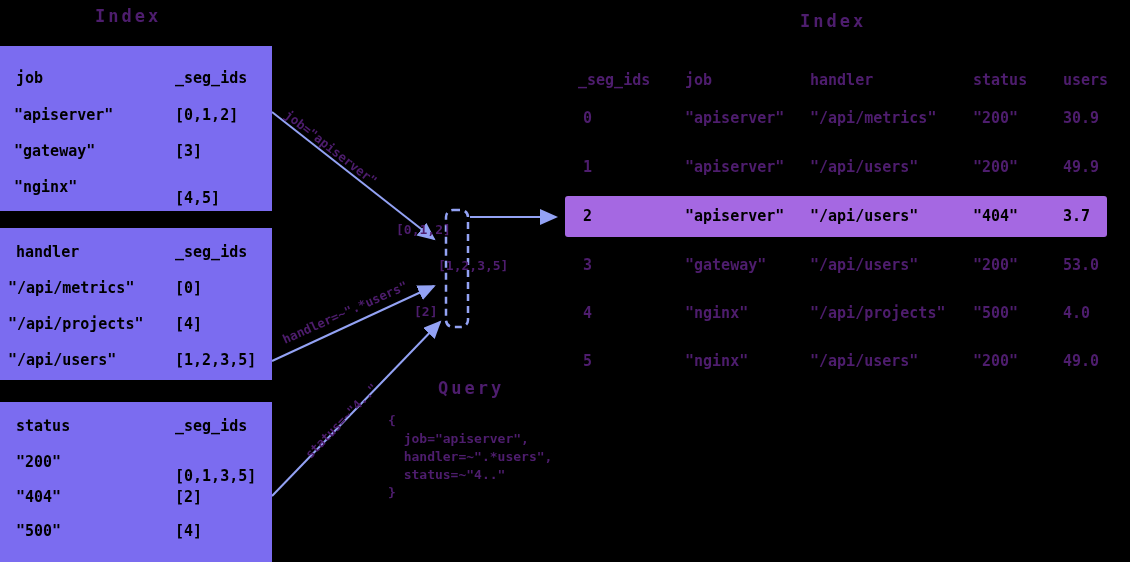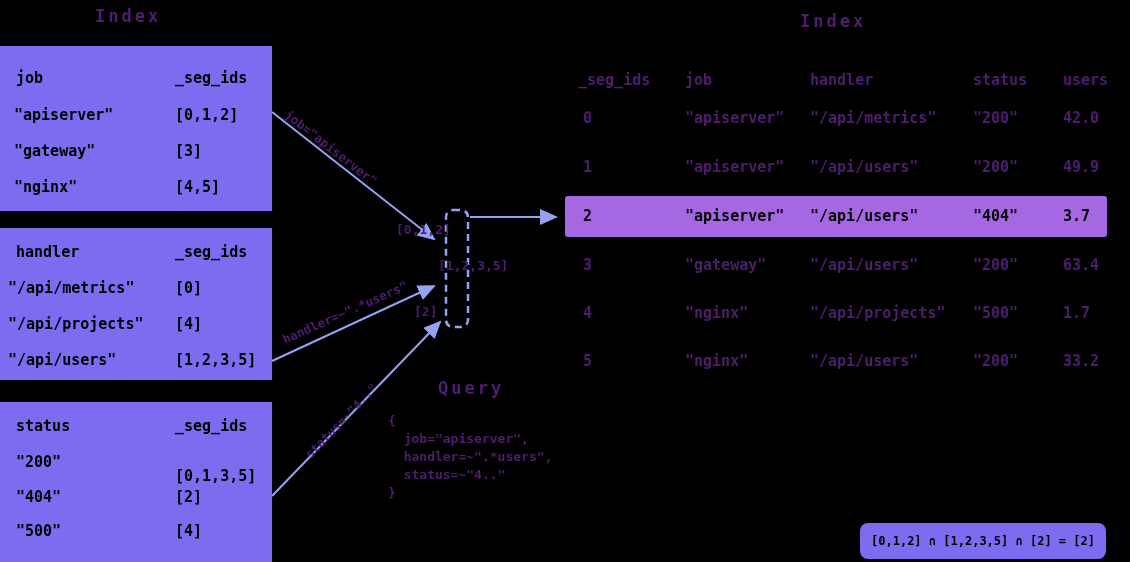--- a/index.html
+++ b/index.html
@@ -82,21 +82,21 @@
   <div class="title" id="query-title">Query</div>
 
   <div class="itable" id="itable-job">
     <span style="left:16px; top:22px;">job</span>
     <span style="left:175px; top:22px;">_seg_ids</span>
     <span style="left:14px; top:59px;">"apiserver"</span>
     <span style="left:175px; top:59px;">[0,1,2]</span>
     <span style="left:14px; top:95px;">"gateway"</span>
     <span style="left:175px; top:95px;">[3]</span>
     <span style="left:14px; top:131px;">"nginx"</span>
-    <span style="left:175px; top:131px;">[4,5]</span>
+    <span style="left:175px; top:142px;">[4,5]</span>
   </div>
 
   <div class="itable" id="itable-handler">
     <span style="left:16px; top:14px;">handler</span>
     <span style="left:175px; top:14px;">_seg_ids</span>
     <span style="left:8px; top:50px;">"/api/metrics"</span>
     <span style="left:175px; top:50px;">[0]</span>
     <span style="left:8px; top:86px;">"/api/projects"</span>
     <span style="left:175px; top:86px;">[4]</span>
     <span style="left:8px; top:122px;">"/api/users"</span>
@@ -123,70 +123,69 @@
       <span class="col-handler">handler</span>
       <span class="col-status">status</span>
       <span class="col-value">users</span>
     </div>
 
     <div class="drow" style="top:44px;">
       <span class="col-seg">0</span>
       <span class="col-job">"apiserver"</span>
       <span class="col-handler">"/api/metrics"</span>
       <span class="col-status">"200"</span>
-      <span class="col-value">42.0</span>
+      <span class="col-value">30.9</span>
     </div>
     <div class="drow" style="top:93px;">
       <span class="col-seg">1</span>
       <span class="col-job">"apiserver"</span>
       <span class="col-handler">"/api/users"</span>
       <span class="col-status">"200"</span>
       <span class="col-value">49.9</span>
     </div>
     <div class="drow hl" style="top:142px;">
       <span class="col-seg">2</span>
       <span class="col-job">"apiserver"</span>
       <span class="col-handler">"/api/users"</span>
       <span class="col-status">"404"</span>
       <span class="col-value">3.7</span>
     </div>
     <div class="drow" style="top:191px;">
       <span class="col-seg">3</span>
       <span class="col-job">"gateway"</span>
       <span class="col-handler">"/api/users"</span>
       <span class="col-status">"200"</span>
-      <span class="col-value">63.4</span>
+      <span class="col-value">53.0</span>
     </div>
     <div class="drow" style="top:239px;">
       <span class="col-seg">4</span>
       <span class="col-job">"nginx"</span>
       <span class="col-handler">"/api/projects"</span>
       <span class="col-status">"500"</span>
-      <span class="col-value">1.7</span>
+      <span class="col-value">4.0</span>
     </div>
     <div class="drow" style="top:287px;">
       <span class="col-seg">5</span>
       <span class="col-job">"nginx"</span>
       <span class="col-handler">"/api/users"</span>
       <span class="col-status">"200"</span>
-      <span class="col-value">33.2</span>
+      <span class="col-value">49.0</span>
     </div>
   </div>
 
   <div class="alabel" id="alabel-job">job="apiserver"</div>
   <div class="alabel" id="alabel-handler">handler=~".*users"</div>
   <div class="alabel" id="alabel-status">status=~"4.."</div>
 
   <div class="seglabel" id="seg-job">[0,1,2]</div>
   <div class="seglabel" id="seg-handler">[1,2,3,5]</div>
   <div class="seglabel" id="seg-status">[2]</div>
 
   <div class="qblock">
     <div>{</div>
     <div>  job="apiserver",</div>
     <div>  handler=~".*users",</div>
     <div>  status=~"4.."</div>
     <div>}</div>
   </div>
 
-  <div class="legend">[0,1,2] ∩ [1,2,3,5] ∩ [2] = [2]</div>
 
 </div>
 
 </body></html>

